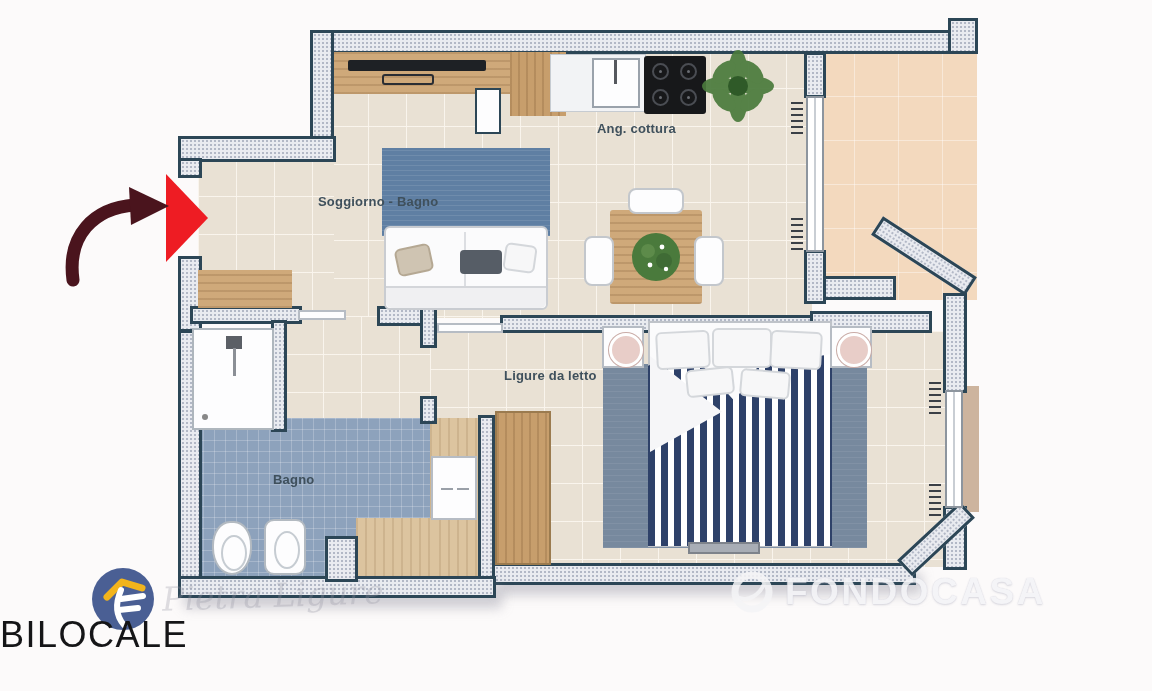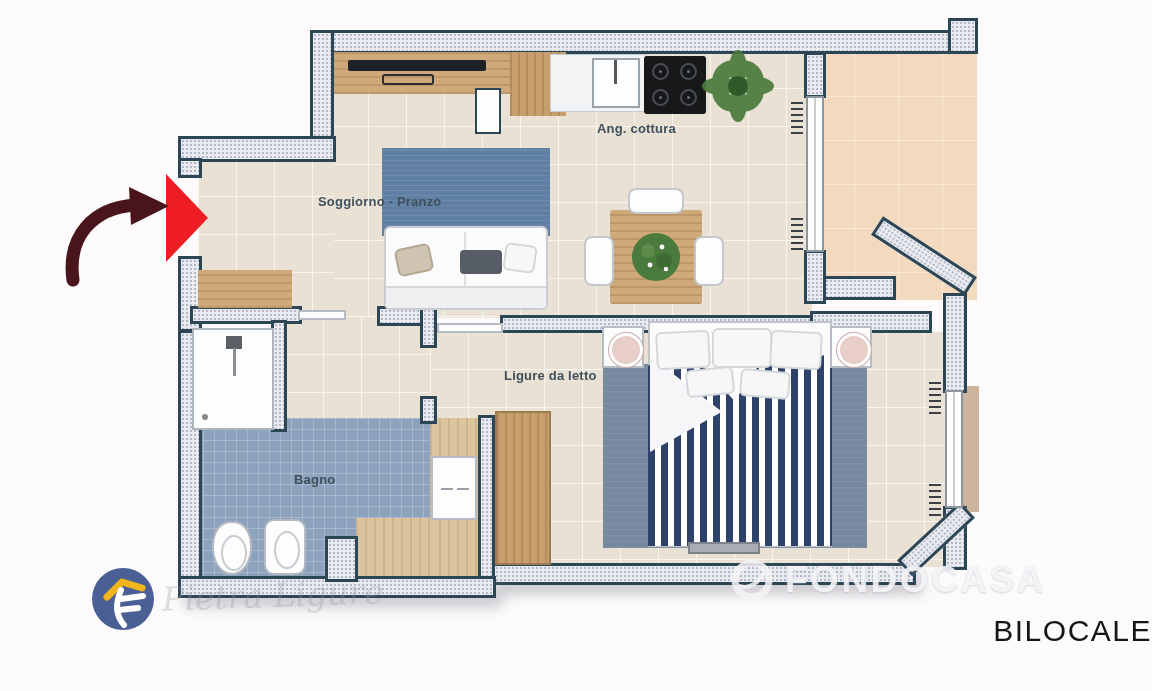--- a/index.html
+++ b/index.html
@@ -33,25 +33,25 @@
   .curtain{position:absolute;background-image:repeating-linear-gradient(0deg,#3a3f46 0 2px,transparent 2px 6px);
            width:12px;}
   .rug-sofa{background-color:#5f7fa3;
         background-image:repeating-linear-gradient(0deg,rgba(255,255,255,.1) 0 1px,transparent 1px 5px);}
   .rug-bed{background-color:#77899e;
         background-image:repeating-linear-gradient(0deg,rgba(255,255,255,.07) 0 1px,transparent 1px 6px);}
   .duvet{background-image:repeating-linear-gradient(90deg,#2e4169 0 7px,#ffffff 7px 13px);}
   .pillow{position:absolute;background:#f7f7f8;border:2px solid #d4d7db;border-radius:6px;box-sizing:border-box;}
   .burner{position:absolute;width:17px;height:17px;border-radius:50%;border:2px solid #4a4d53;box-sizing:border-box;}
   .burner::after{content:"";position:absolute;left:5px;top:5px;width:3px;height:3px;border-radius:50%;background:#6a6d73;}
-  .title{position:absolute;left:0;right:0;text-align:right;font-weight:300;font-size:30px;
+  .title{position:absolute;left:0;right:0;text-align:left;font-weight:300;font-size:36px;
          color:#151517;letter-spacing:1.5px;}
   .wm-script{position:absolute;font-family:"DejaVu Serif",serif;font-style:italic;font-size:33px;
              color:rgba(150,150,162,.30);transform:rotate(-2deg);}
-  .wm-fond{position:absolute;display:flex;align-items:center;gap:9px;opacity:.9;}
+  .wm-fond{position:absolute;display:flex;align-items:center;gap:9px;opacity:.9;margin-top:12px;}
   .wm-fond span{font-weight:700;font-size:37px;letter-spacing:2.5px;color:#f4f4f7;
                 text-shadow:0 0 1px #cfcfda,0 1px 2px rgba(160,160,178,.45);}
   .shadowed{box-shadow:6px 10px 12px rgba(140,140,155,.4);}
 </style>
 </head>
 <body>
 
 <div class="stage">
 
   <div class="abs floor-tile" style="left:330px;top:50px;width:482px;height:268px;"></div>
@@ -175,24 +175,24 @@
     <div style="position:absolute;left:7px;top:12px;width:22px;height:32px;border:2px solid #c6ccd2;border-radius:50%;"></div>
   </div>
   <div class="abs" style="left:264px;top:519px;width:42px;height:56px;background:#fdfdfe;border:2px solid #b3bac1;border-radius:10px;">
     <div style="position:absolute;left:8px;top:10px;width:22px;height:34px;border:2px solid #c6ccd2;border-radius:50%;"></div>
   </div>
   <div class="abs white-box" style="left:431px;top:456px;width:46px;height:64px;">
     <div style="position:absolute;left:8px;top:30px;width:12px;height:2px;background:#9aa0a8;"></div>
     <div style="position:absolute;left:24px;top:30px;width:12px;height:2px;background:#9aa0a8;"></div>
   </div>
 
-  <span class="label" style="left:318px;top:194px;">Soggiorno - Pranzo</span>
+  <span class="label" style="left:318px;top:194px;">Soggiorno - Bagno</span>
   <span class="label" style="left:597px;top:121px;">Ang. cottura</span>
   <span class="label" style="left:504px;top:368px;">Ligure da letto</span>
-  <span class="label" style="left:294px;top:472px;">Bagno</span>
+  <span class="label" style="left:273px;top:472px;">Bagno</span>
 
   <div class="abs" style="left:166px;top:174px;width:0;height:0;border-top:44px solid transparent;border-bottom:44px solid transparent;border-left:42px solid #ee1c23;"></div>
   <svg class="abs" style="left:55px;top:180px;" width="120" height="108" viewBox="0 0 120 108">
     <path d="M18 100 C12 56 38 28 80 25" fill="none" stroke="#4a141d" stroke-width="13" stroke-linecap="round"></path>
     <polygon points="74,7 114,26 76,45" fill="#4a141d"></polygon>
   </svg>
 
   <svg class="abs" style="left:90px;top:566px;" width="66" height="66" viewBox="0 0 66 66">
     <circle cx="33" cy="33" r="31" fill="#4a5f94"></circle>
     <path d="M17 31 L32 16 L52 22" fill="none" stroke="#f2b41c" stroke-width="7" stroke-linecap="round" stroke-linejoin="round"></path>

